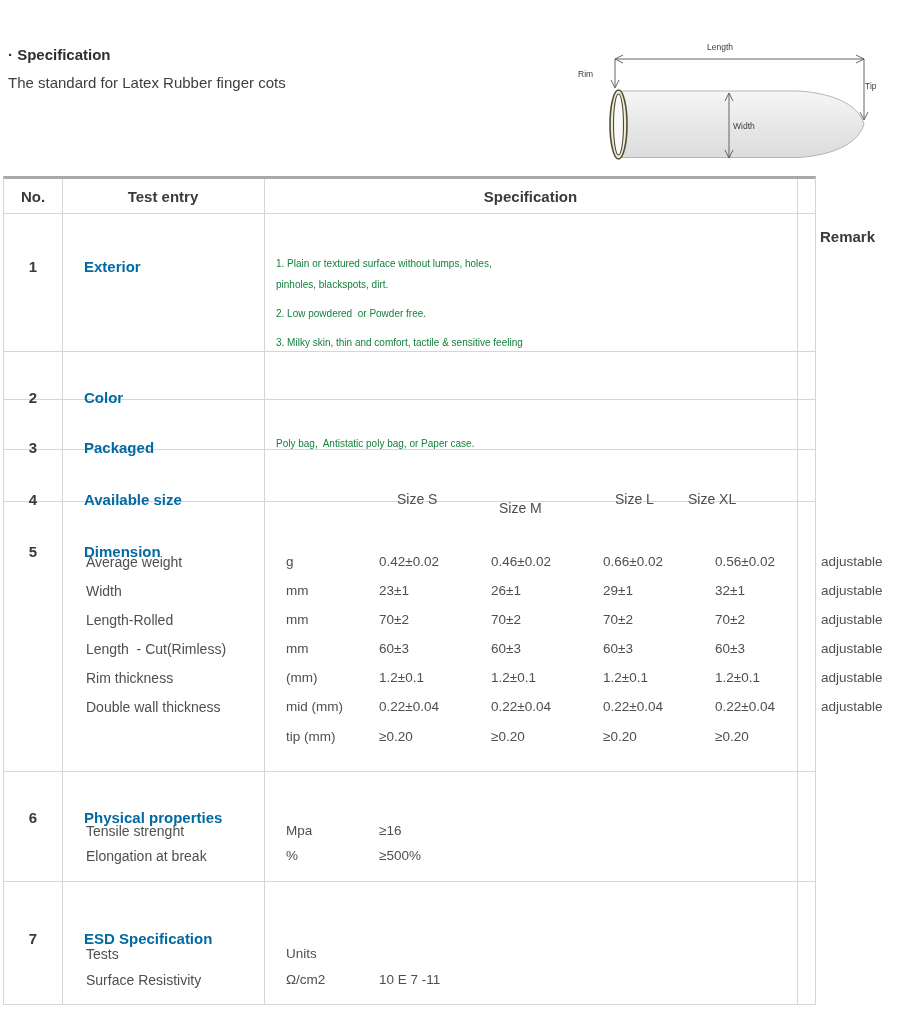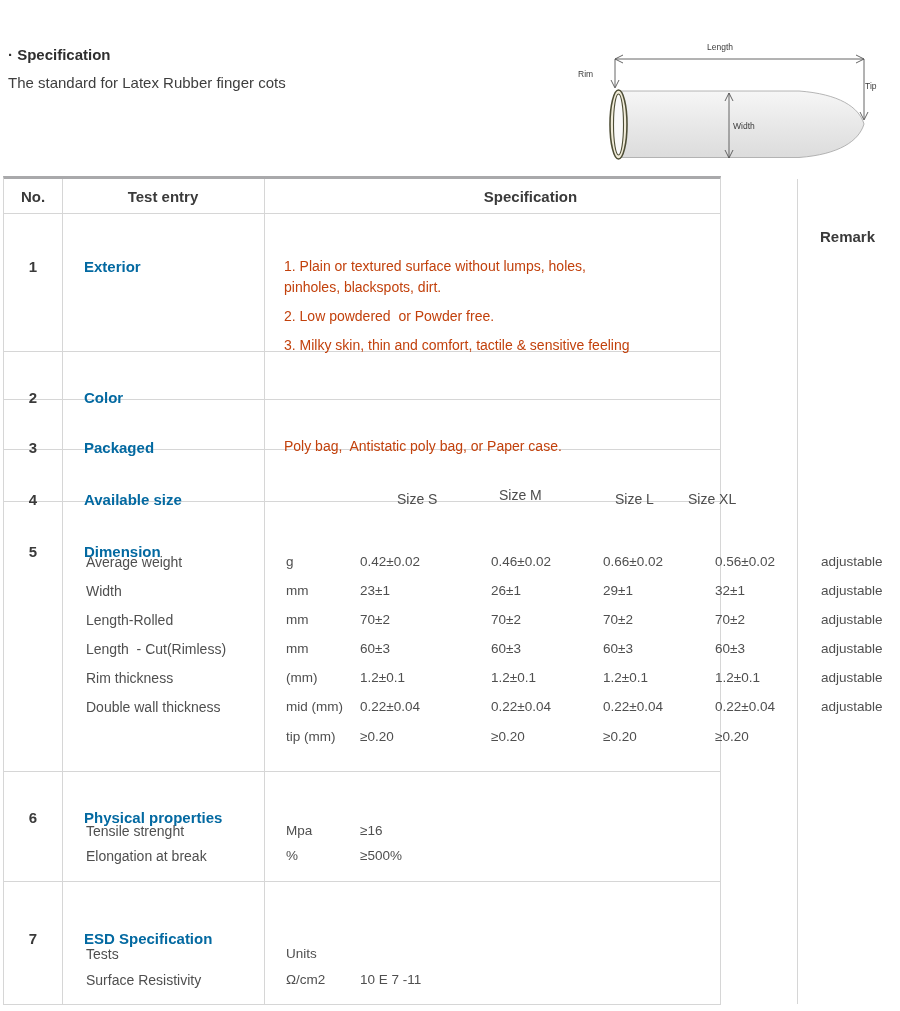--- a/index.html
+++ b/index.html
@@ -27,21 +27,21 @@
   .diagram { left: 558px; top: 0; width: 342px; height: 140px; }
   .diagram text {
     font-family: "Liberation Sans", sans-serif;
     font-size: 8.5px; fill: #3c3c3c;
   }
 
   
   .spec-table {
     position: absolute;
     left: 3px; top: 176px;
-    width: 718px; height: 829px;
+    width: 813px; height: 829px;
     border: 1px solid #d6d6d6;
     border-top: 3px solid #a9a9ab;
   }
   .vline {
     position: absolute; top: 0; bottom: 0; width: 1px;
     background: #d6d6d6;
   }
   .vline.v1 { left: 58px; }
   .vline.v2 { left: 260px; }
   .vline.v3 { left: 793px; }
@@ -68,29 +68,29 @@
   .hdr-rem  { left: 793px; width: 101px; margin-top: 40px; }
 
   .no-cell {
     position: absolute; left: 0; width: 58px; text-align: center;
     font-size: 15px; font-weight: bold; color: #3a3a3a;
   }
   .entry-cell {
     position: absolute; left: 80px;
     font-size: 15px; font-weight: bold; color: #0369a1;
   }
-  .spec-text { position: absolute; left: 280px; font-size: 14px; color: #c2410c; white-space: pre; }
+  .spec-text { position: absolute; left: 272px; font-size: 10px; color: #15803d; white-space: pre; }
 
   .size-label { position: absolute; font-size: 14px; color: #4d4d4d; }
 
   .subrow { position: absolute; left: 0; right: 0; height: 18px; font-size: 13.5px; color: #4f4f4f; }
   .subrow span { position: absolute; white-space: pre; }
   .c-label  { left: 82px;  font-size: 14px; }
   .c-unit   { left: 282px; }
-  .c-s      { left: 356px; }
+  .c-s      { left: 375px; }
   .c-m      { left: 487px; }
   .c-l      { left: 599px; }
   .c-xl     { left: 711px; }
   .c-remark { left: 817px; font-size: 13.5px; }
 </style>
 </head>
 <body>
 
 <div class="abs page-title">· Specification</div>
 <div class="abs page-subtitle">The standard for Latex Rubber finger cots</div>
@@ -160,21 +160,21 @@
   <div class="trow row-packaged">
     <div class="abs no-cell" style="top:17px">3</div>
     <div class="abs entry-cell" style="top:17px">Packaged</div>
     <div class="abs spec-text" style="top:16px">Poly bag,  Antistatic poly bag, or Paper case.</div>
   </div>
 
   <div class="trow row-size">
     <div class="abs no-cell" style="top:19px">4</div>
     <div class="abs entry-cell" style="top:19px">Available size</div>
     <div class="abs size-label" style="left:393px;top:19px">Size S</div>
-    <div class="abs size-label" style="left:495px;top:15px">Size M</div>
+    <div class="abs size-label" style="left:495px;top:28px">Size M</div>
     <div class="abs size-label" style="left:611px;top:19px">Size L</div>
     <div class="abs size-label" style="left:684px;top:19px">Size XL</div>
   </div>
 
   <div class="trow row-dimension">
     <div class="abs no-cell" style="top:19px">5</div>
     <div class="abs entry-cell" style="top:19px">Dimension</div>
 
     <div class="subrow" style="top:52px">
       <span class="c-label">Average weight</span>

